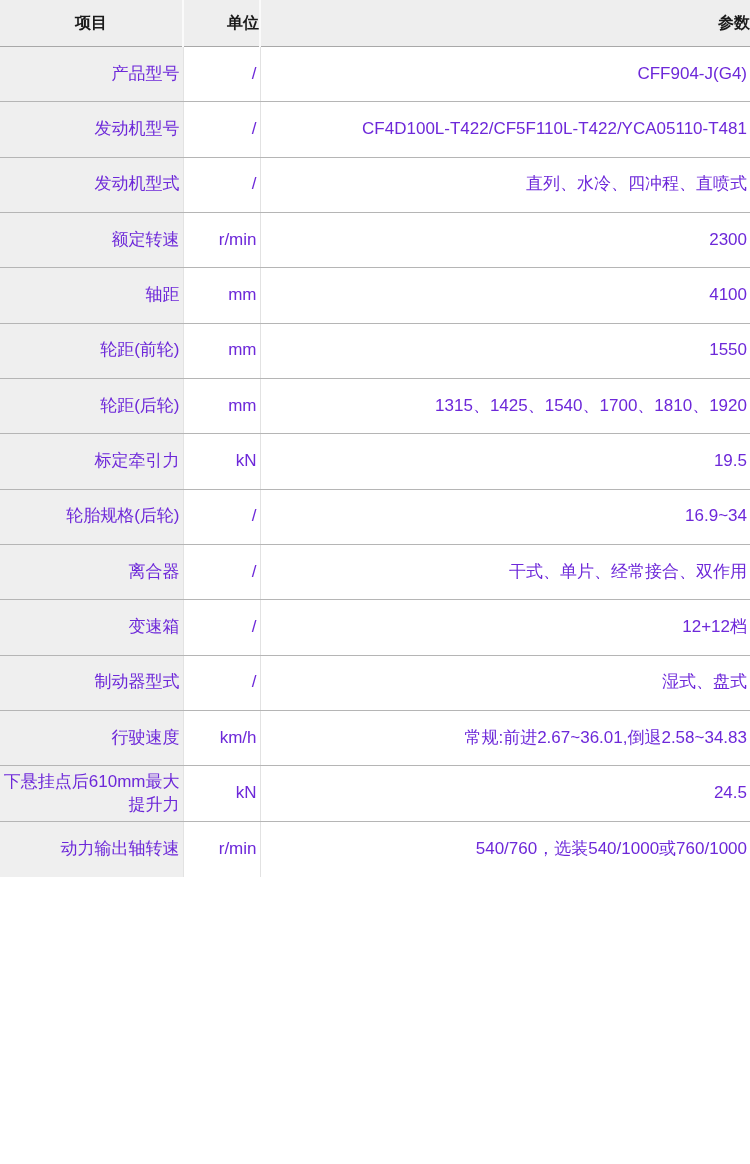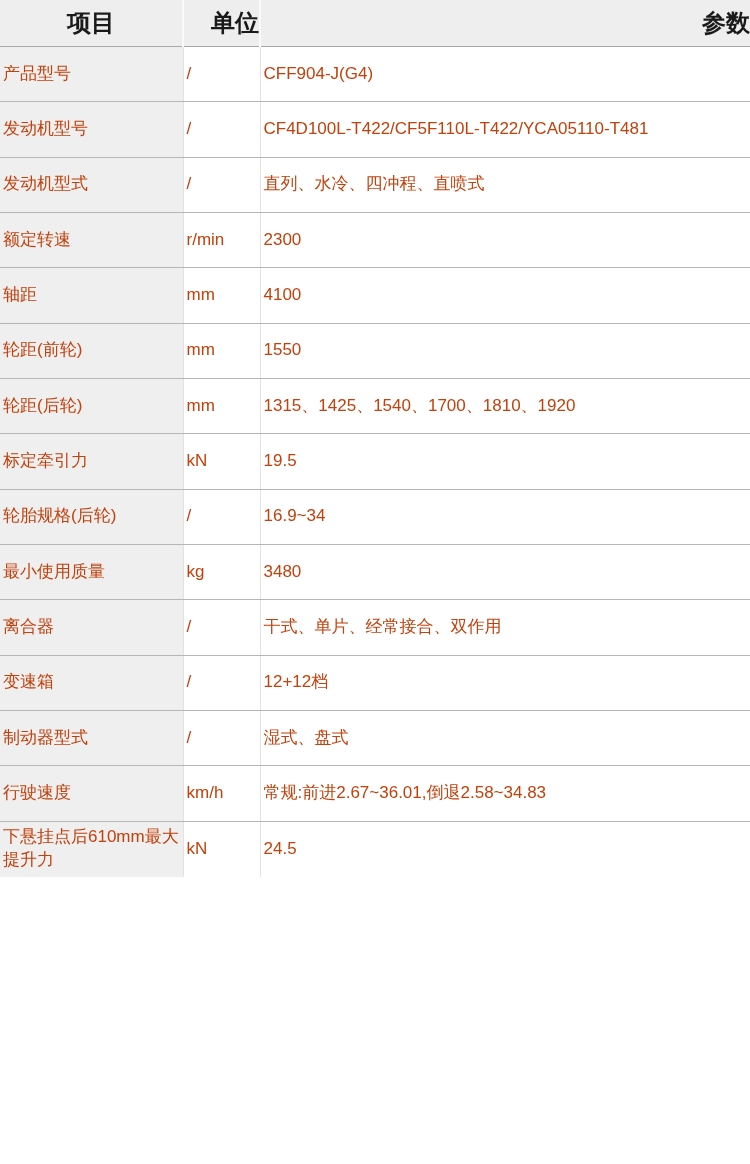--- a/index.html
+++ b/index.html
@@ -14,39 +14,39 @@
     border-collapse: collapse;
     table-layout: fixed;
   }
   col.c-item  { width: 183px; }
   col.c-unit  { width: 77px;  }
   col.c-value { width: 490px; }
 
   thead th {
     height: 46px;
     background: #eeeeee;
-    font-size: 24px;
+    font-size: 16px;
     font-weight: bold;
     color: #1a1a1a;
     text-align: center;
     vertical-align: middle;
     padding: 0;
     border-bottom: 1px solid #a8a8a8;
   }
   thead th + th {
     border-left: 2px solid #fafafa;
     text-align: right;
   }
 
   tbody td {
     height: 55.35px;
     box-sizing: border-box;
     font-size: 17px;
-    color: #c2410c;
-    text-align: left;
+    color: #6d28d9;
+    text-align: right;
     vertical-align: middle;
     padding: 2px 3px;
     line-height: 1.35;
     border-bottom: 1px solid #b5b5b5;
   }
   tbody tr:last-child td { border-bottom: none; }
   tbody td.item {
     background: #efefef;
   }
   tbody td + td {
@@ -121,25 +121,20 @@
     <td class="value">19.5</td>
   </tr>
 
 
   <tr>
     <td class="item">轮胎规格(后轮)</td>
     <td class="unit">/</td>
     <td class="value">16.9~34</td>
   </tr>
 
-  <tr>
-    <td class="item">最小使用质量</td>
-    <td class="unit">kg</td>
-    <td class="value">3480</td>
-  </tr>
 
   <tr>
     <td class="item">离合器</td>
     <td class="unit">/</td>
     <td class="value">干式、单片、经常接合、双作用</td>
   </tr>
 
   <tr>
     <td class="item">变速箱</td>
     <td class="unit">/</td>
@@ -157,14 +152,19 @@
     <td class="unit">km/h</td>
     <td class="value">常规:前进2.67~36.01,倒退2.58~34.83</td>
   </tr>
 
   <tr>
     <td class="item">下悬挂点后610mm最大提升力</td>
     <td class="unit">kN</td>
     <td class="value">24.5</td>
   </tr>
 
+  <tr>
+    <td class="item">动力输出轴转速</td>
+    <td class="unit">r/min</td>
+    <td class="value">540/760，选装540/1000或760/1000</td>
+  </tr>
 </tbody>
 </table>
 
 </body></html>

